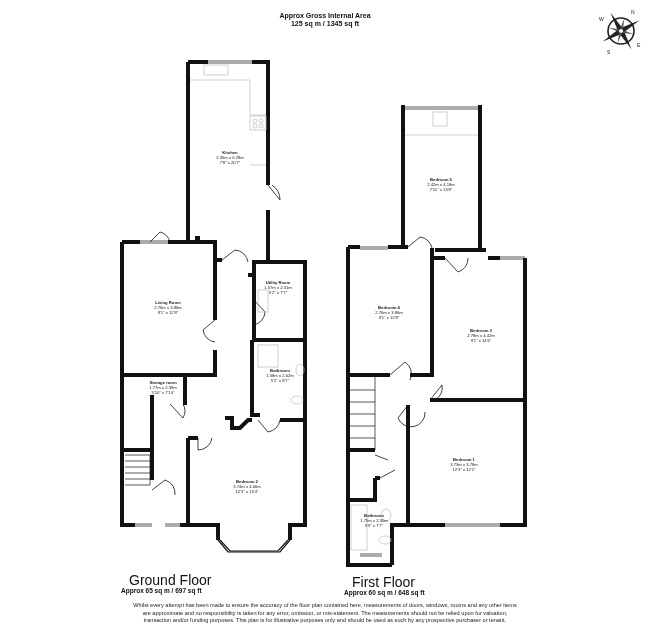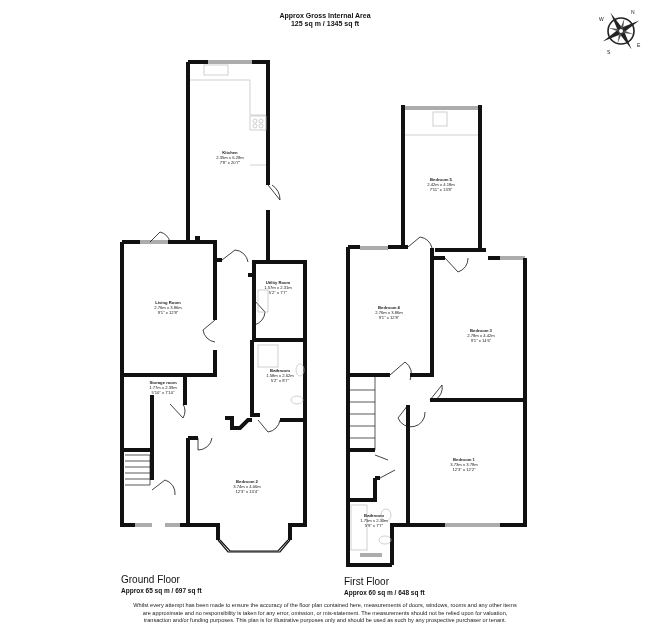--- a/index.html
+++ b/index.html
@@ -2,21 +2,21 @@
 <html><head>
 <meta charset="utf-8">
 <style>
   html,body{margin:0;padding:0;background:#fff;}
   body{width:650px;height:640px;position:relative;overflow:hidden;font-family:"Liberation Sans",sans-serif;color:#111;}
   .hdr{position:absolute;left:0;width:650px;text-align:center;font-weight:bold;font-size:7px;line-height:8px;}
   .compass{position:absolute;left:596px;top:6px;width:50px;height:50px;}
   svg.plan{position:absolute;left:0;top:0;}
   .lbl{position:absolute;text-align:center;font-size:4.2px;line-height:5px;color:#222;white-space:nowrap;transform:translateX(-50%);}
   .lbl .n{font-weight:bold;}
-  .floor-title{position:absolute;font-size:10px;line-height:12px;}
+  .floor-title{position:absolute;font-size:14px;line-height:12px;margin-left:8px;}
   .floor-area{position:absolute;font-size:6.5px;font-weight:bold;line-height:8px;}
   .disc{position:absolute;left:130px;top:602px;width:390px;text-align:center;font-size:5.6px;line-height:7.5px;color:#222;}
 </style>
 </head>
 <body>
 
 <div class="hdr" style="top:12px;">Approx Gross Internal Area</div>
 <div class="hdr" style="top:20px;">125 sq m / 1345 sq ft</div>
 
 <svg class="compass" viewBox="0 0 50 50">

